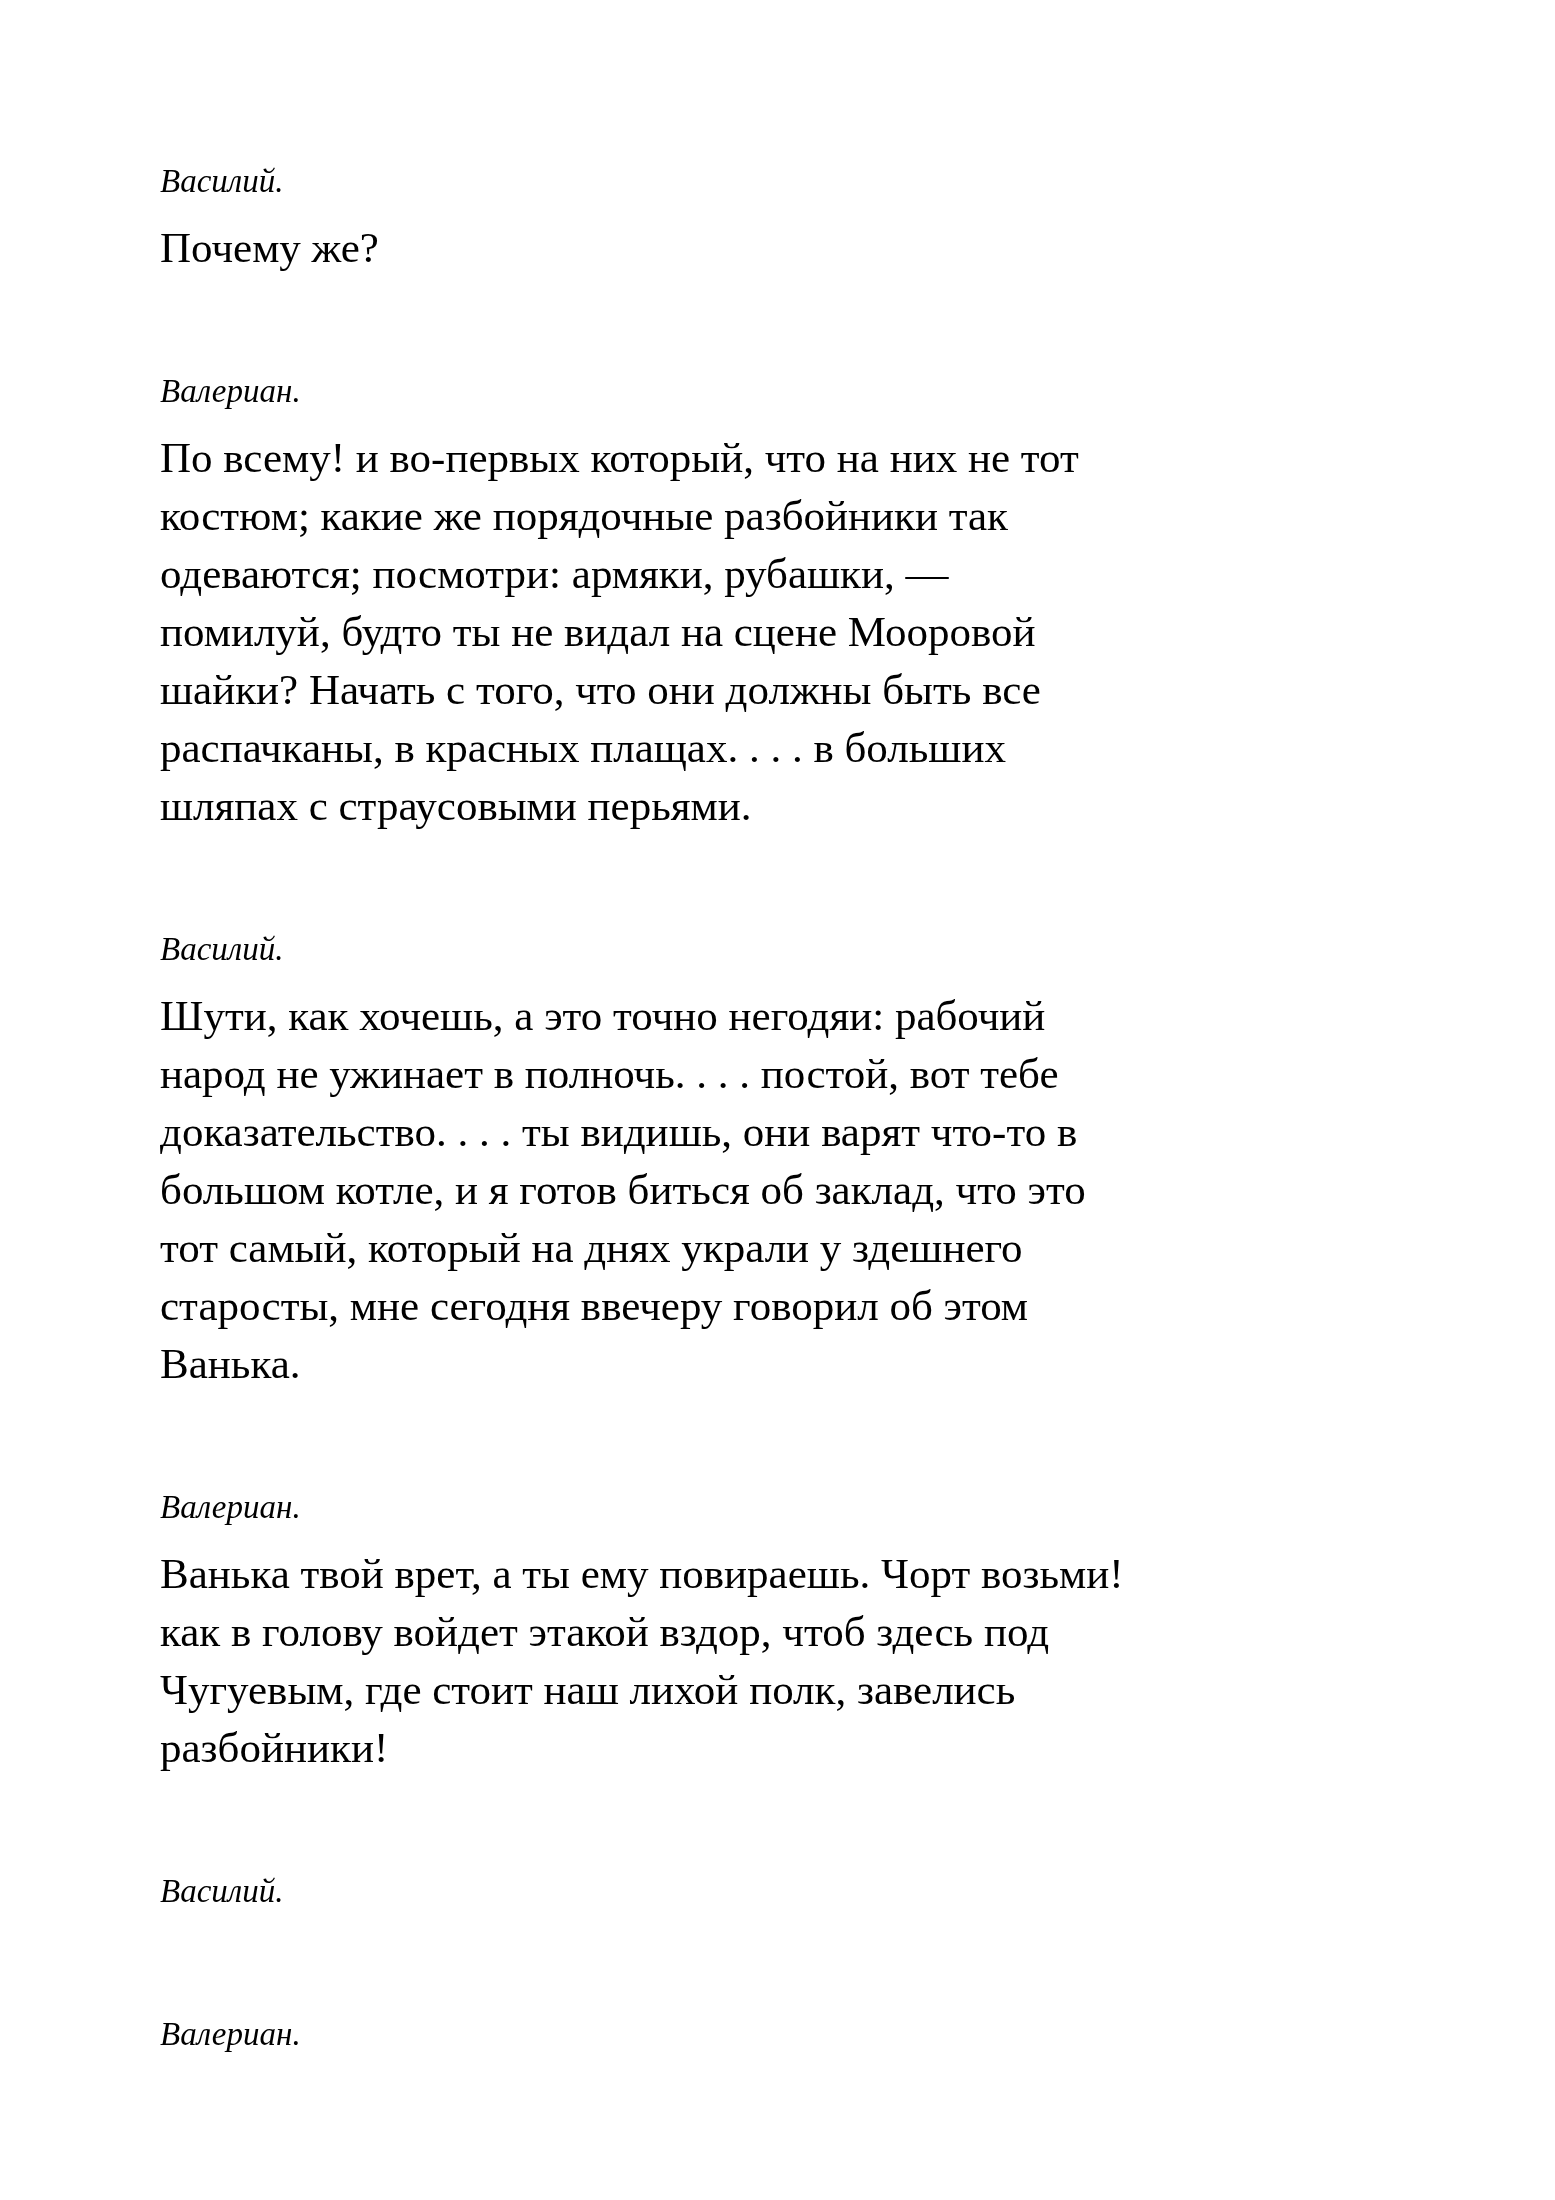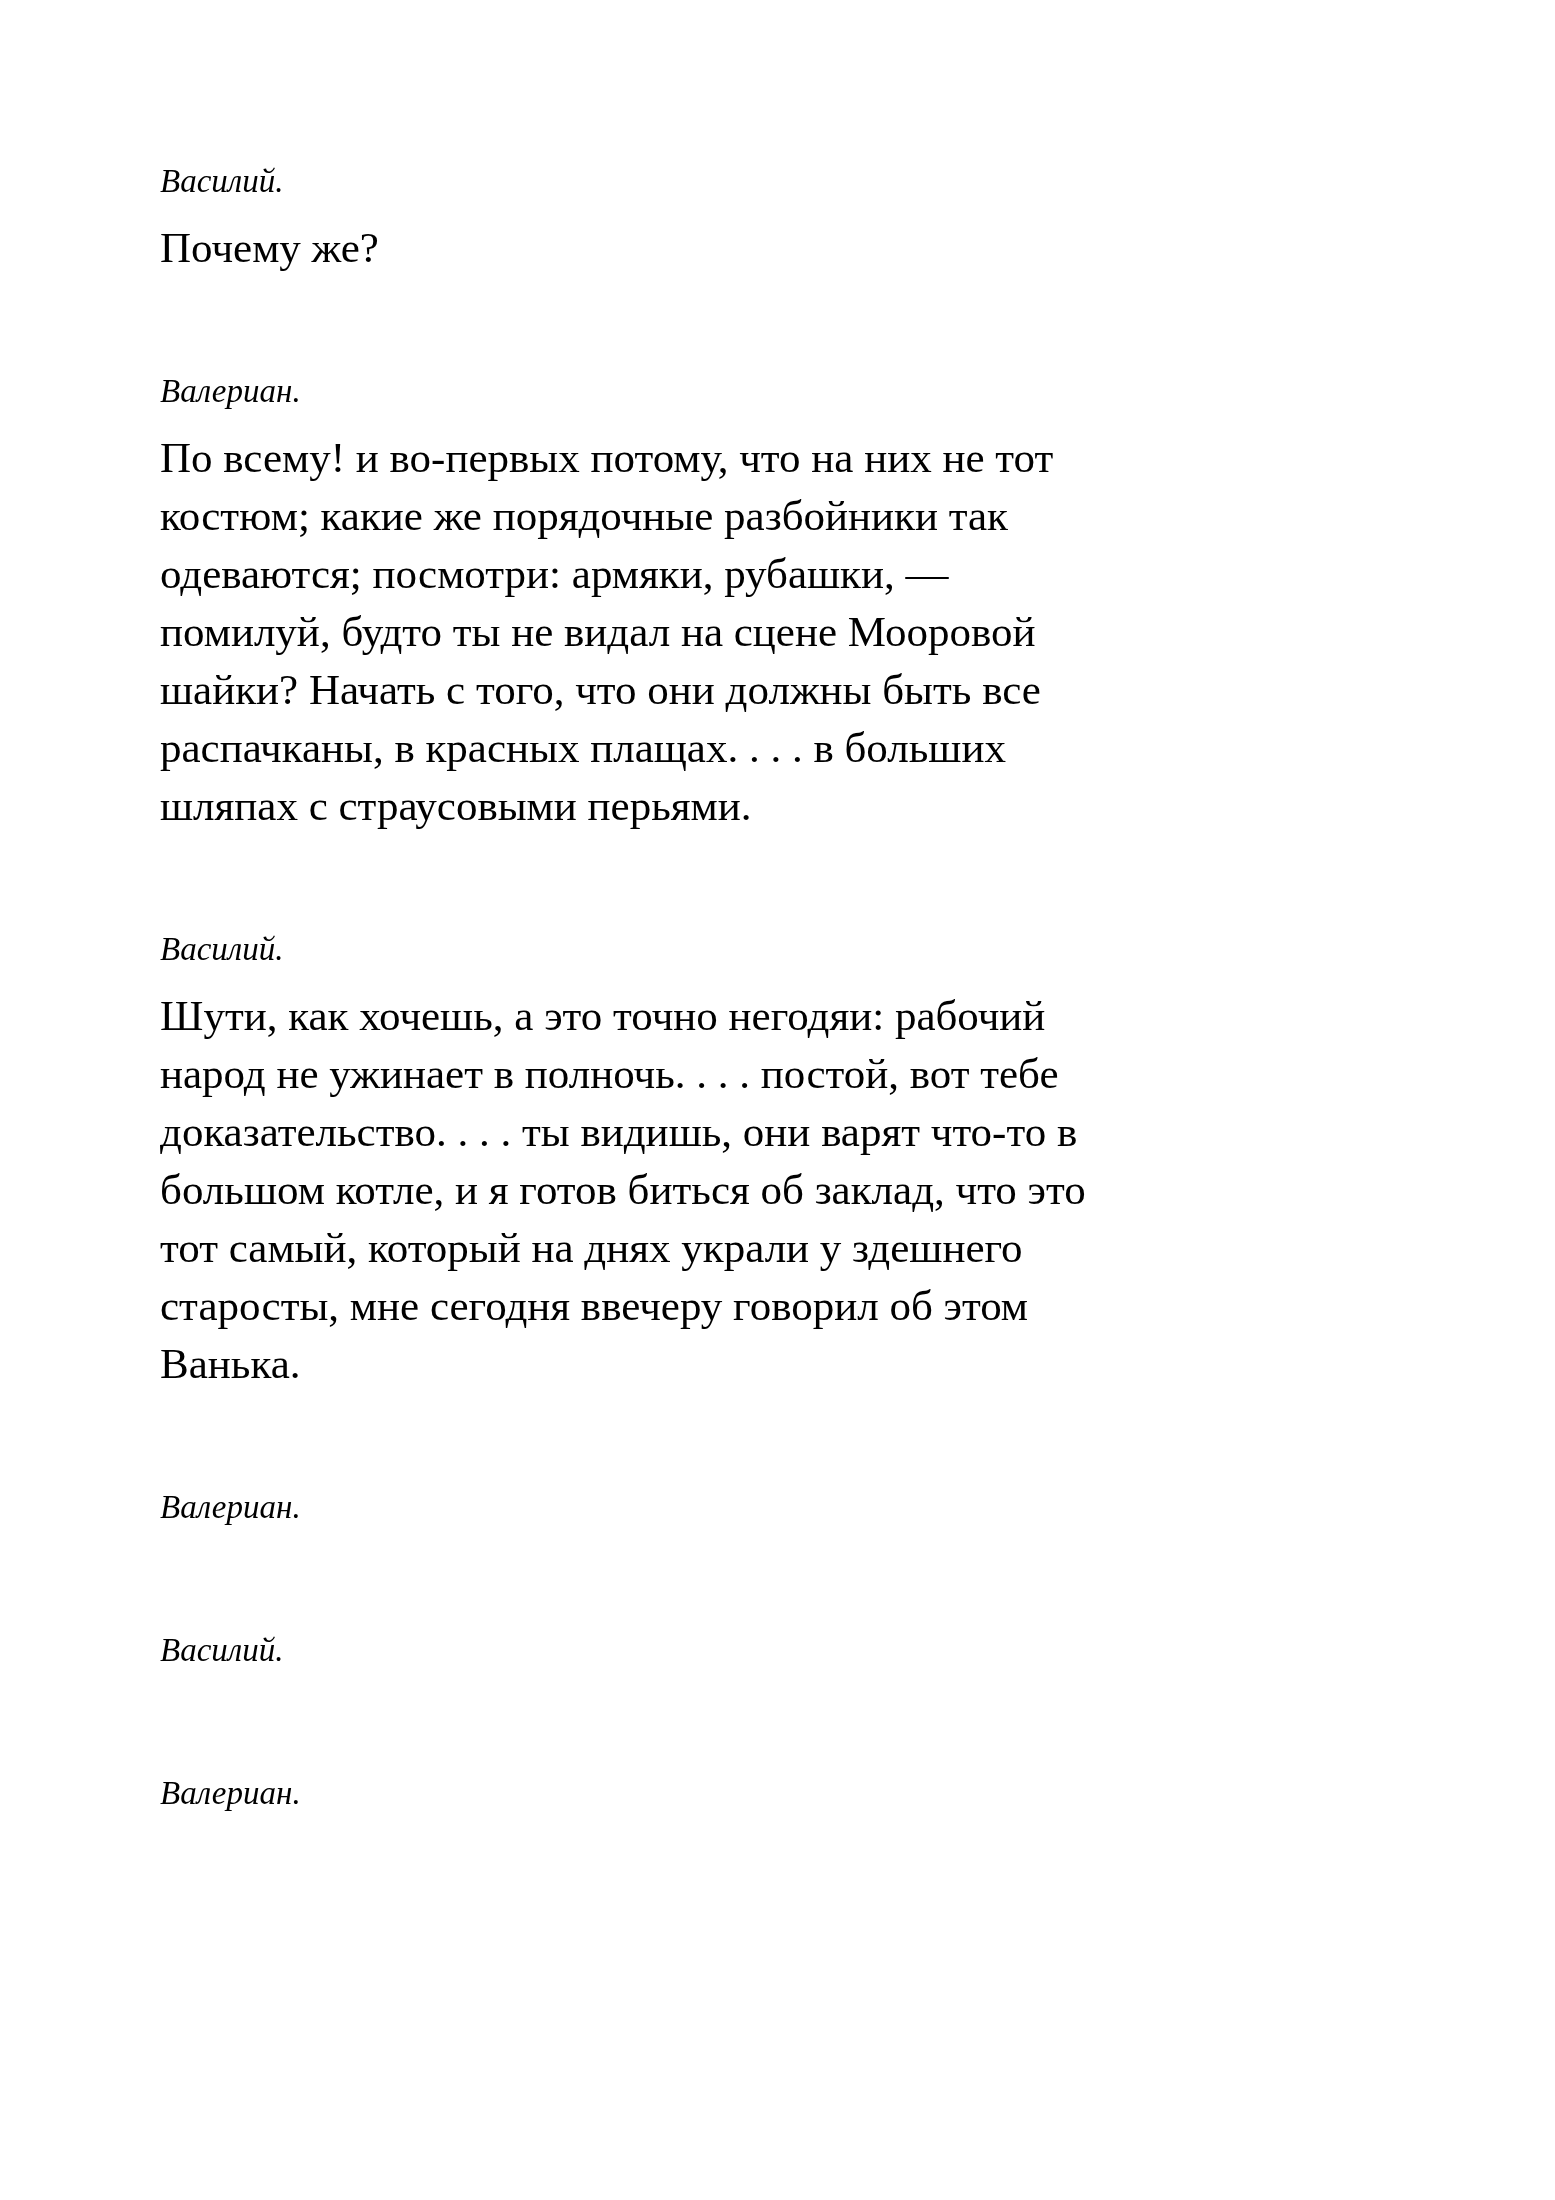--- a/index.html
+++ b/index.html
@@ -47,30 +47,31 @@
 
 <div class="page">
 
   <div class="speech">
     <p class="speaker">Василий.</p>
     <p class="speech-text">Почему же?</p>
   </div>
 
   <div class="speech">
     <p class="speaker">Валериан.</p>
-    <p class="speech-text">По всему! и во-первых потому, что на них не тот костюм; какие же порядочные разбойники так одеваются; посмотри: армяки, рубашки, — помилуй, будто ты не видал на сцене Мооровой шайки? Начать с того, что они должны быть все распачканы, в красных плащах. . . . в больших шляпах с страусовыми перьями.</p>
+    <p class="speech-text">По всему! и во-первых который, что на них не тот костюм; какие же порядочные разбойники так одеваются; посмотри: армяки, рубашки, — помилуй, будто ты не видал на сцене Мооровой шайки? Начать с того, что они должны быть все распачканы, в красных плащах. . . . в больших шляпах с страусовыми перьями.</p>
   </div>
 
   <div class="speech">
     <p class="speaker">Василий.</p>
     <p class="speech-text">Шути, как хочешь, а это точно негодяи: рабочий народ не ужинает в полночь. . . . постой, вот тебе доказательство. . . . ты видишь, они варят что-то в большом котле, и я готов биться об заклад, что это тот самый, который на днях украли у здешнего старосты, мне сегодня ввечеру говорил об этом Ванька.</p>
   </div>
 
   <div class="speech">
     <p class="speaker">Валериан.</p>
+    <p class="speech-text">Ванька твой врет, а ты ему повираешь. Чорт возьми! как в голову войдет этакой вздор, чтоб здесь под Чугуевым, где стоит наш лихой полк, завелись разбойники!</p>
   </div>
 
   <div class="speech">
     <p class="speaker">Василий.</p>
   </div>
 
   <div class="speech">
     <p class="speaker">Валериан.</p>
   </div>
 

